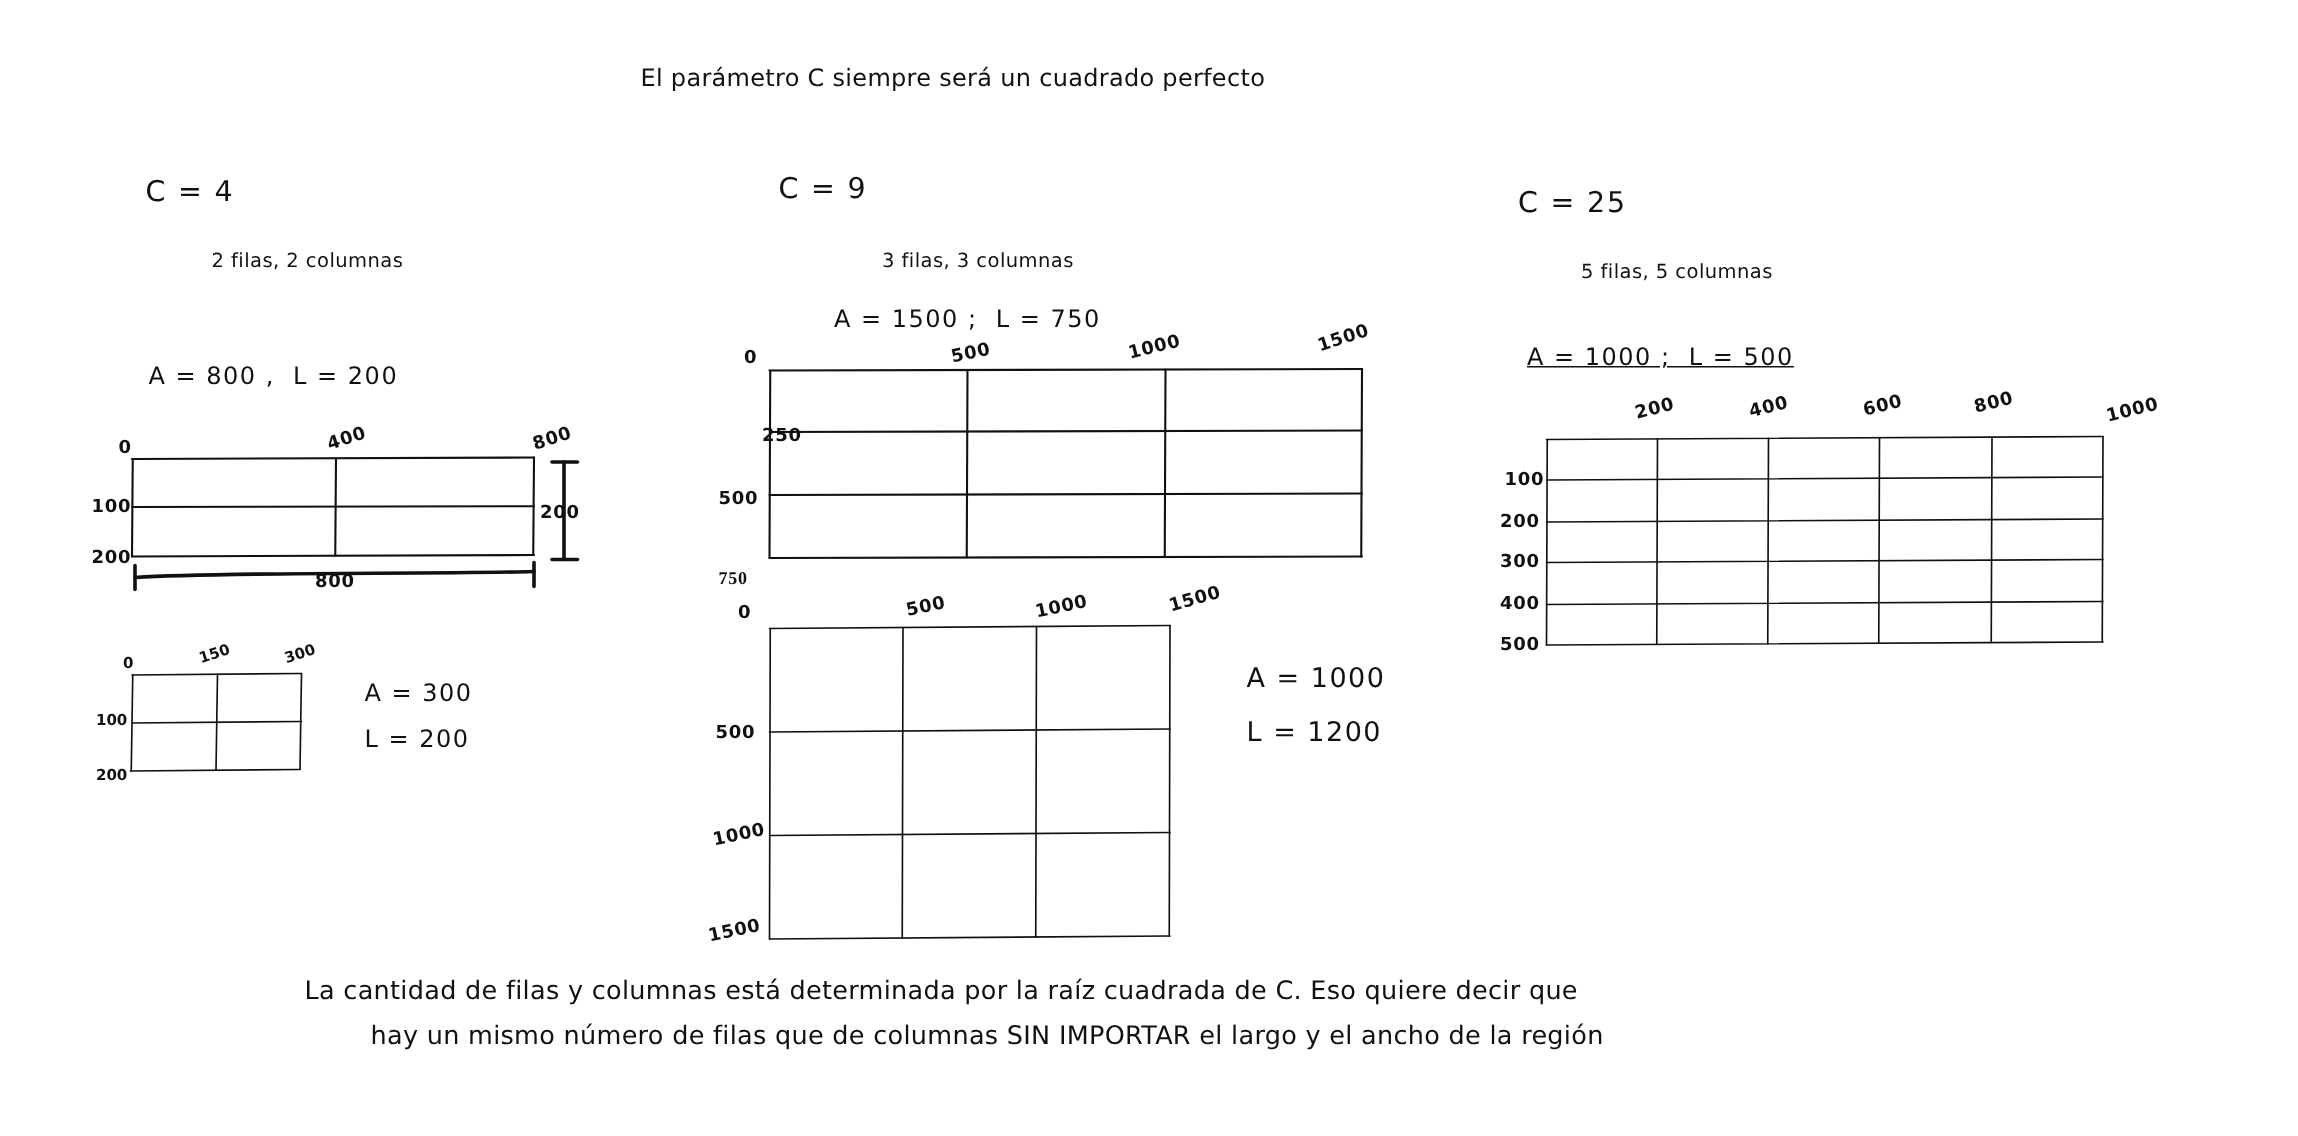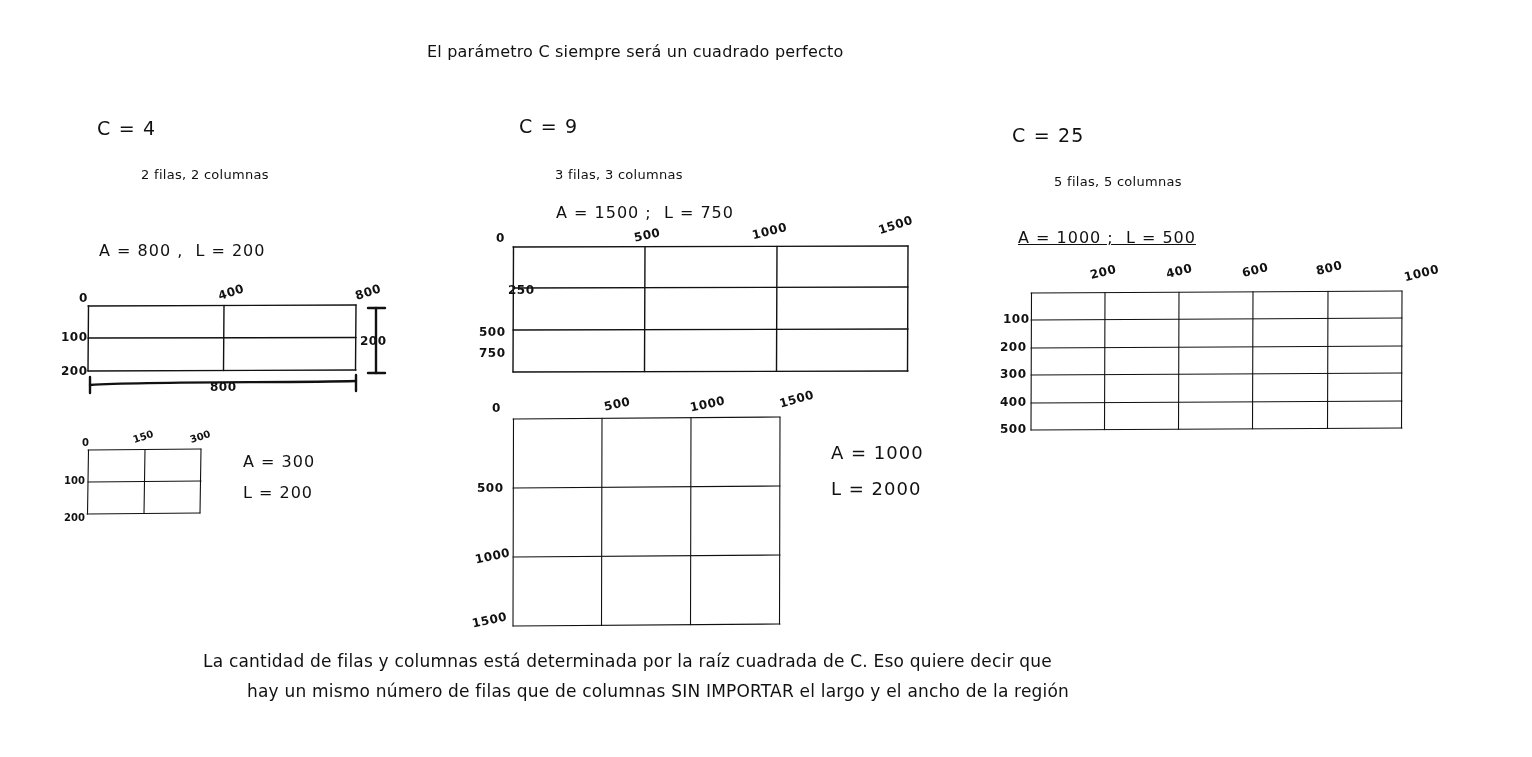--- a/index.html
+++ b/index.html
@@ -128,42 +128,42 @@
   <div class="abs txt tick-sm" style="left:82px; top:437px;">0</div>
   <div class="abs txt tick-sm" style="left:133px; top:431px; transform:rotate(-18deg);">150</div>
   <div class="abs txt tick-sm" style="left:190px; top:431px; transform:rotate(-18deg);">300</div>
   <div class="abs txt tick-sm" style="left:64px; top:475px;">100</div>
   <div class="abs txt tick-sm" style="left:64px; top:512px;">200</div>
 
   <div class="abs txt label-al" style="left:243px; top:452px;">A = 300</div>
   <div class="abs txt label-al" style="left:243px; top:483px;">L = 200</div>
 
   <div class="abs txt label-c" style="left:519px; top:115px;">C = 9</div>
-  <div class="abs txt label-sub" style="left:555px; top:167px;text-align:right;">3 filas, 3 columnas</div>
+  <div class="abs txt label-sub" style="left:588px; top:167px;text-align:right;">3 filas, 3 columnas</div>
   <div class="abs txt label-al" style="left:556px; top:203px;">A = 1500 ;  L = 750</div>
 
   <div class="abs" style="left:480px; top:225px;">
     <svg width="470" height="170" viewBox="0 0 470 170">
       <path class="grid-line" d="M33,22 L428,21"></path>
       <path class="grid-line" d="M33,63 L428,62"></path>
       <path class="grid-line" d="M33,105 L428,104"></path>
       <path class="grid-line" d="M33,147 L428,146"></path>
       <path class="grid-line" d="M33.5,22 L33,147"></path>
       <path class="grid-line" d="M165,21.8 L164.5,146.5"></path>
       <path class="grid-line" d="M297,21.4 L296.5,146.2"></path>
       <path class="grid-line" d="M428,21 L427.5,146"></path>
     </svg>
   </div>
   <div class="abs txt tick" style="left:496px; top:231px;">0</div>
   <div class="abs txt tick" style="left:634px; top:228px; transform:rotate(-12deg);">500</div>
   <div class="abs txt tick" style="left:752px; top:224px; transform:rotate(-14deg);">1000</div>
   <div class="abs txt tick" style="left:878px; top:218px; transform:rotate(-18deg);">1500</div>
   <div class="abs txt tick" style="left:479px; top:283px;margin-left:29px;">250</div>
   <div class="abs txt tick" style="left:479px; top:325px;">500</div>
-  <div class="abs txt tick" style="left:479px; top:346px;">750</div>
+  <div class="abs txt tick" style="left:479px; top:378px;font-family:Liberation Serif, serif;">750</div>
 
   <div class="abs" style="left:480px; top:395px;">
     <svg width="330" height="250" viewBox="0 0 330 250">
       <path class="grid-line thin" d="M33,24 L300,22"></path>
       <path class="grid-line thin" d="M33,93 L300,91"></path>
       <path class="grid-line thin" d="M33,162 L300,160"></path>
       <path class="grid-line thin" d="M33,231 L300,229"></path>
       <path class="grid-line thin" d="M33.5,24 L33,231"></path>
       <path class="grid-line thin" d="M122,23.4 L121.5,230.4"></path>
       <path class="grid-line thin" d="M211,22.7 L210.5,229.7"></path>
@@ -172,21 +172,21 @@
   </div>
   <div class="abs txt tick" style="left:492px; top:401px;">0</div>
   <div class="abs txt tick" style="left:604px; top:397px; transform:rotate(-12deg);">500</div>
   <div class="abs txt tick" style="left:690px; top:397px; transform:rotate(-12deg);">1000</div>
   <div class="abs txt tick" style="left:779px; top:392px; transform:rotate(-16deg);">1500</div>
   <div class="abs txt tick" style="left:477px; top:481px;">500</div>
   <div class="abs txt tick" style="left:475px; top:549px; transform:rotate(-12deg);">1000</div>
   <div class="abs txt tick" style="left:472px; top:613px; transform:rotate(-12deg);">1500</div>
 
   <div class="abs txt big-al" style="left:831px; top:442px;">A = 1000</div>
-  <div class="abs txt big-al" style="left:831px; top:478px;">L = 2000</div>
+  <div class="abs txt big-al" style="left:831px; top:478px;">L = 1200</div>
 
   <div class="abs txt label-c" style="left:1012px; top:124px;">C = 25</div>
   <div class="abs txt label-sub" style="left:1054px; top:174px;">5 filas, 5 columnas</div>
   <div class="abs txt label-al" style="left:1018px; top:228px;text-decoration:underline;">A = 1000 ;  L = 500</div>
 
   <div class="abs" style="left:1000px; top:275px;">
     <svg width="430" height="175" viewBox="0 0 430 175">
       <path class="grid-line thin" d="M31,18 L402,16"></path>
       <path class="grid-line thin" d="M31,45 L402,43"></path>
       <path class="grid-line thin" d="M31,73 L402,71"></path>

